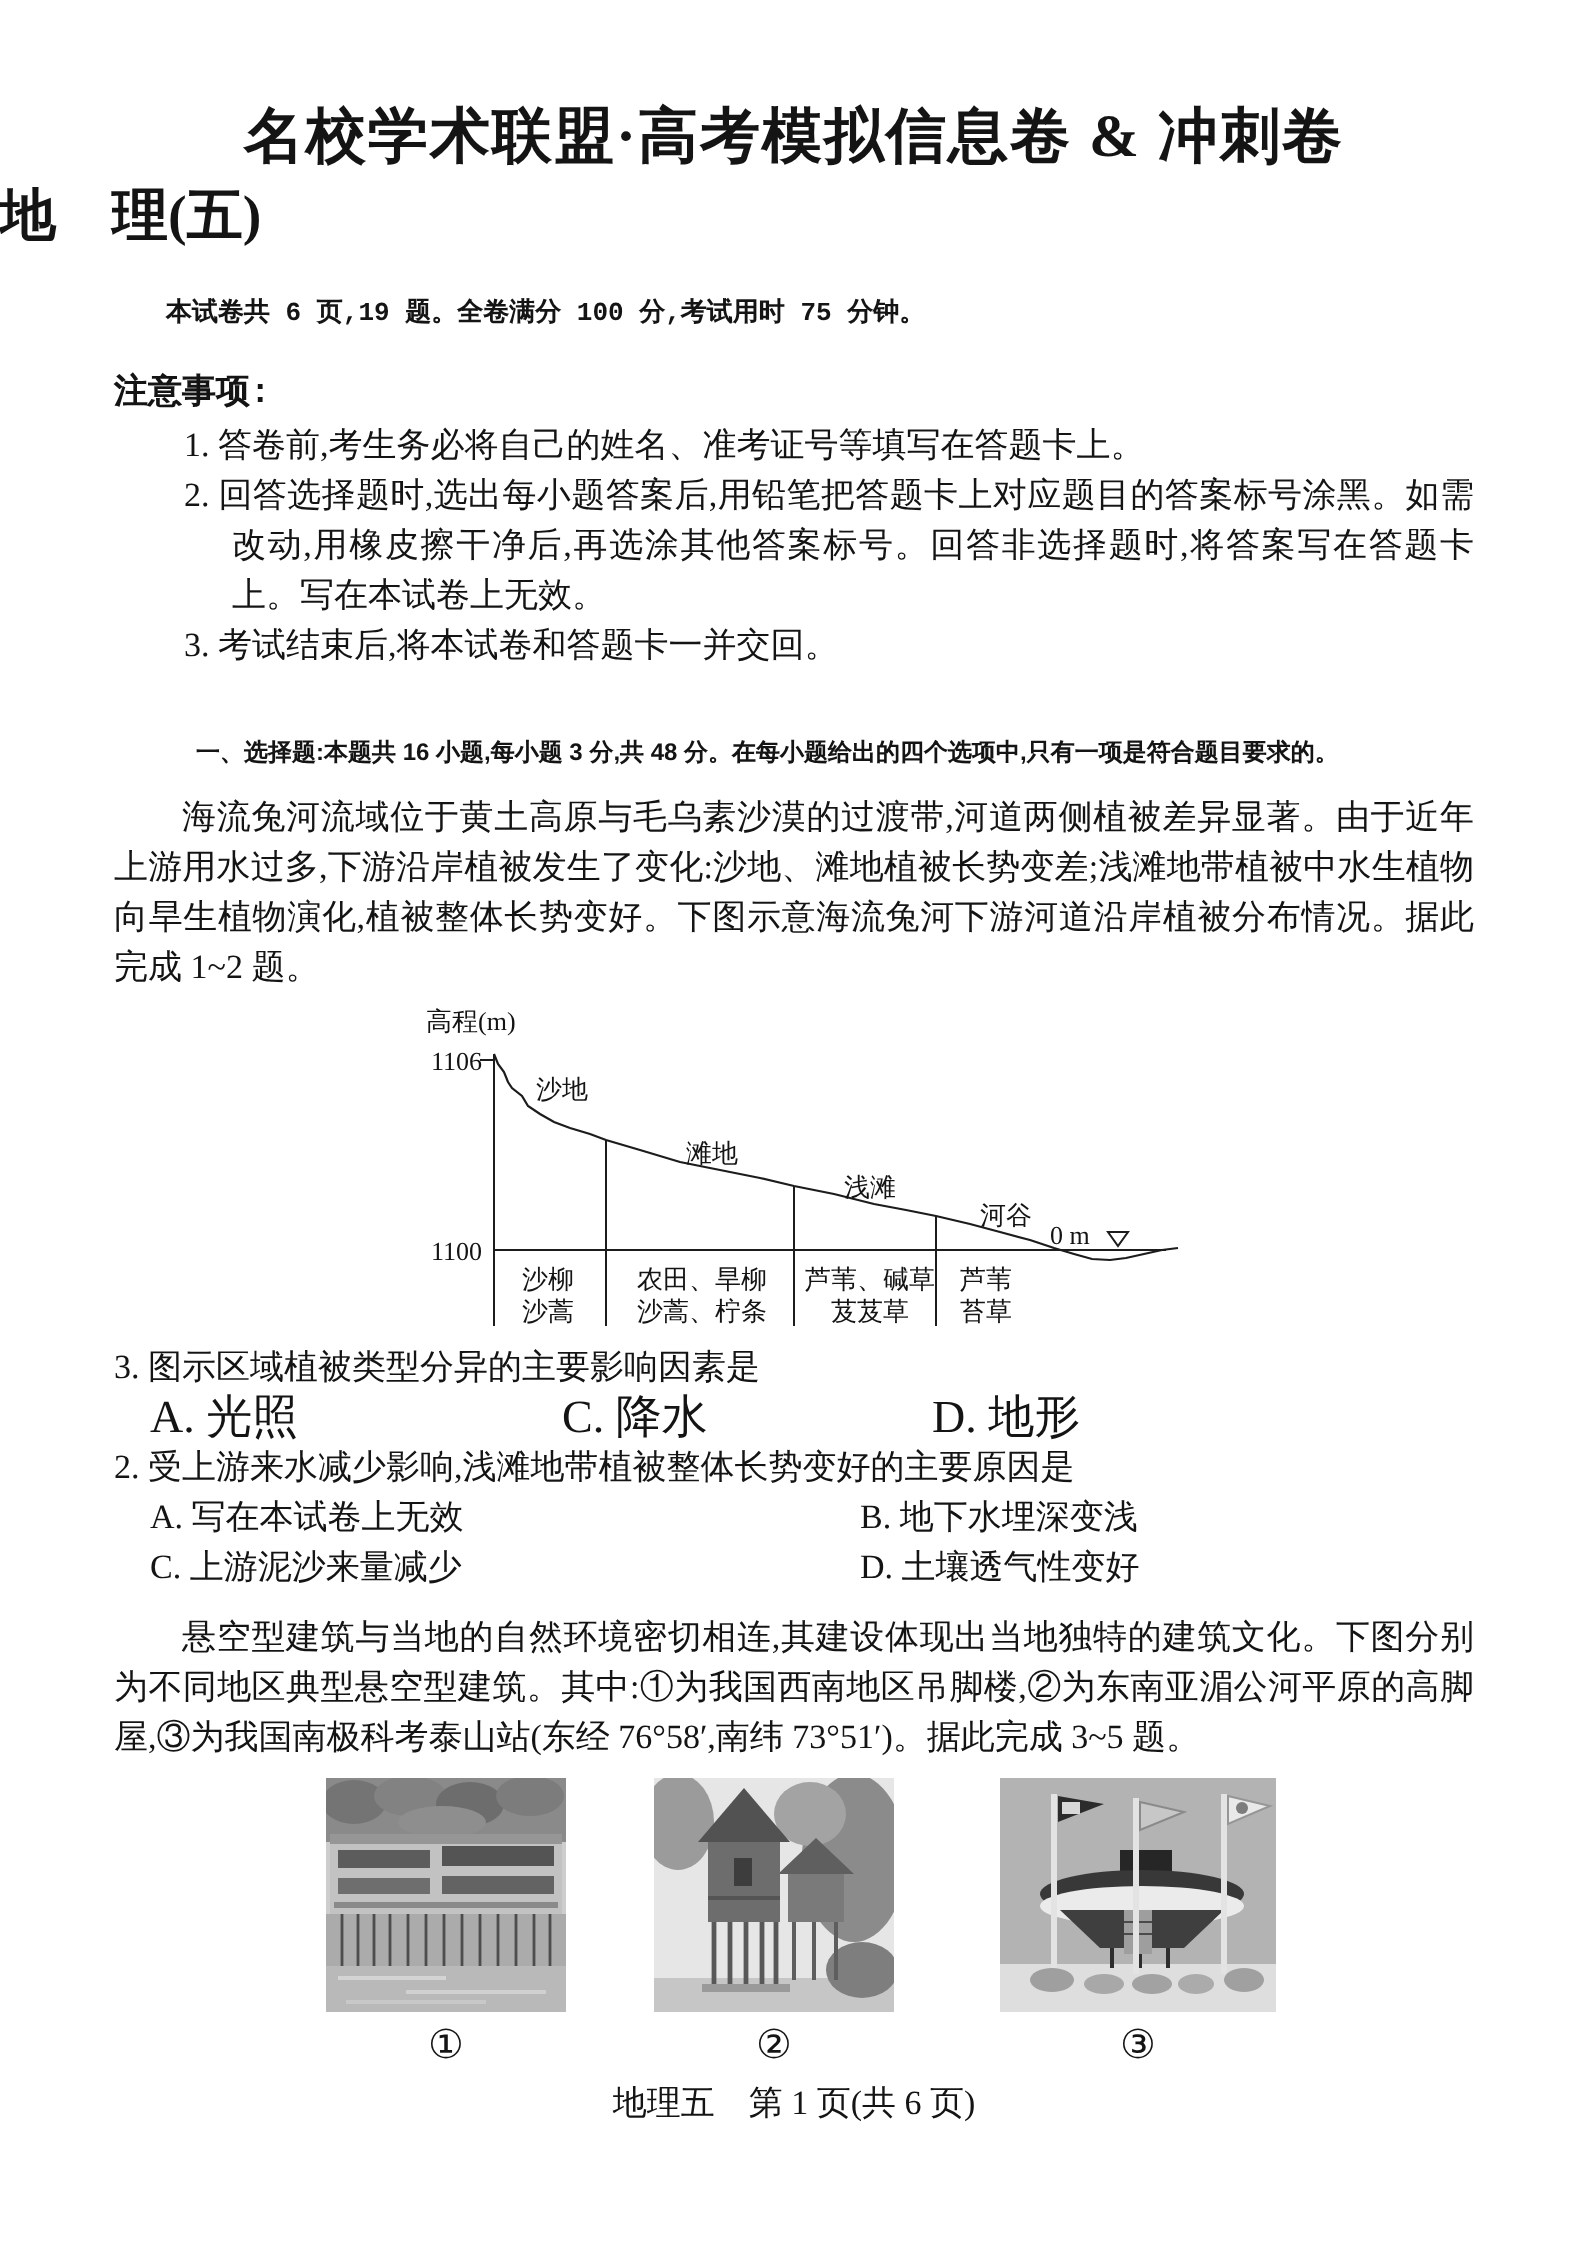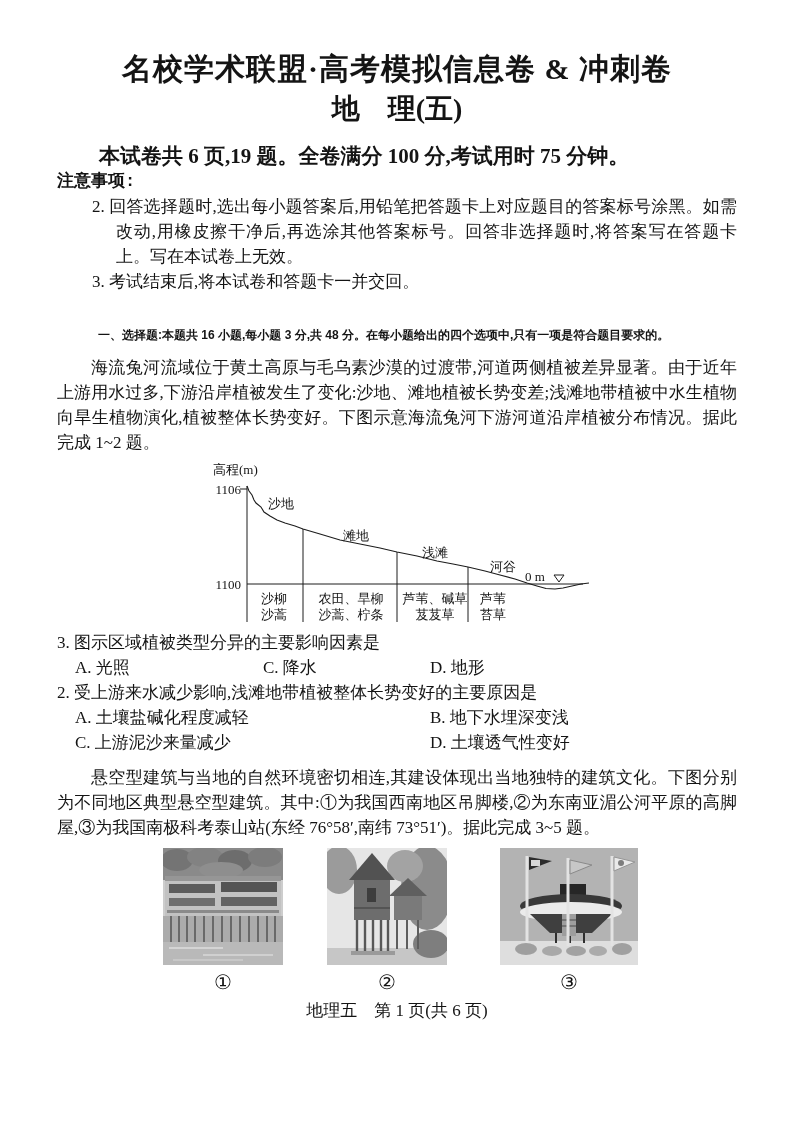--- a/index.html
+++ b/index.html
@@ -8,27 +8,27 @@
     font-family:"Liberation Serif","DejaVu Serif",serif;
   }
   .page { position:relative; width:794px; height:1122px; overflow:hidden; background:#fff; }
   .content { margin:0 57px; }
 
   .title {
     margin:0; padding-top:48px; text-align:center;
     font-size:30px; line-height:42px; font-weight:700; letter-spacing:1px;
   }
   .subtitle {
-    margin:0; text-align:center; font-size:28px; line-height:38px; font-weight:700;
+    margin:0; text-align:left; font-size:28px; line-height:38px; font-weight:700;
   }
 
   .intro {
-    margin:16px 0 0 0; text-indent:2em;
-    font-family:Liberation Serif, serif; font-weight:700;
-    font-size:21px; line-height:25px;
+    margin:16px 0 16px 0; text-indent:2em;
+    font-family:Liberation Mono, monospace; font-weight:700;
+    font-size:13px; line-height:25px;
   }
   .notice-heading {
     font-family:Liberation Mono, monospace; font-weight:700;
     font-size:17px; line-height:25px;
   }
   .notice {
     font-size:17px; line-height:25px; padding-left:59px; text-indent:-24px;
     text-align:justify;
   }
 
@@ -44,21 +44,21 @@
   }
 
   .diagram-wrap { width:430px; height:175px; margin-left:128px; }
   .dg-line { stroke:#1c1c1c; stroke-width:1.1; fill:none; }
   .dg-thin { stroke:#1c1c1c; stroke-width:1; fill:none; }
   .dg-text { font-size:13px; fill:#141414; font-family:"Liberation Serif","DejaVu Serif",serif; }
 
   .question-stem { font-size:17px; line-height:25px; }
   .options-row-4 {
     display:grid; grid-template-columns:188px 167px 168px auto;
-    padding-left:18px; font-size:17px; line-height:25px;
+    padding-left:18px; font-size:23px; line-height:25px;gap:18px;
   }
   .options-grid-2 {
     display:grid; grid-template-columns:355px auto;
     padding-left:18px; font-size:17px; line-height:25px;
   }
 
   .photos-row { display:flex; padding-left:106px; margin-top:8px; }
   .photo-fig { margin:0; display:flex; flex-direction:column; align-items:center; }
   .photo-fig + .photo-fig { margin-left:44px; }
   .photo-fig.last { margin-left:53px; }
@@ -71,20 +71,21 @@
 
 <div class="page">
   <h1 class="title">名校学术联盟·高考模拟信息卷 &amp; 冲刺卷</h1>
   <h2 class="subtitle">地　理(五)</h2>
 
   <div class="content">
 
     <p class="intro">本试卷共 6 页,19 题。全卷满分 100 分,考试用时 75 分钟。</p>
 
     <div class="notice-heading">注意事项:</div>
+    <div class="notice">1. 答卷前,考生务必将自己的姓名、准考证号等填写在答题卡上。</div>
     <div class="notice">2. 回答选择题时,选出每小题答案后,用铅笔把答题卡上对应题目的答案标号涂黑。如需改动,用橡皮擦干净后,再选涂其他答案标号。回答非选择题时,将答案写在答题卡上。写在本试卷上无效。</div>
     <div class="notice">3. 考试结束后,将本试卷和答题卡一并交回。</div>
 
     <div class="section-heading">一、选择题:本题共 16 小题,每小题 3 分,共 48 分。在每小题给出的四个选项中,只有一项是符合题目要求的。</div>
 
     <p class="passage">海流兔河流域位于黄土高原与毛乌素沙漠的过渡带,河道两侧植被差异显著。由于近年上游用水过多,下游沿岸植被发生了变化:沙地、滩地植被长势变差;浅滩地带植被中水生植物向旱生植物演化,植被整体长势变好。下图示意海流兔河下游河道沿岸植被分布情况。据此完成 1~2 题。</p>
 
     <div class="diagram-wrap">
       <svg width="430" height="175" viewBox="0 0 430 175">
 
@@ -127,21 +128,21 @@
 
     <div class="question-stem">3. 图示区域植被类型分异的主要影响因素是</div>
     <div class="options-row-4">
       <span>A. 光照</span>
       <span>C. 降水</span>
       <span>D. 地形</span>
     </div>
 
     <div class="question-stem">2. 受上游来水减少影响,浅滩地带植被整体长势变好的主要原因是</div>
     <div class="options-grid-2">
-      <span>A. 土壤盐碱化程度减轻</span>
+      <span>A. 写在本试卷上无效</span>
       <span>B. 地下水埋深变浅</span>
       <span>C. 上游泥沙来量减少</span>
       <span>D. 土壤透气性变好</span>
     </div>
 
     <p class="passage" style="margin-top:10px;">悬空型建筑与当地的自然环境密切相连,其建设体现出当地独特的建筑文化。下图分别为不同地区典型悬空型建筑。其中:①为我国西南地区吊脚楼,②为东南亚湄公河平原的高脚屋,③为我国南极科考泰山站(东经 76°58′,南纬 73°51′)。据此完成 3~5 题。</p>
 
     <div class="photos-row">
 
       <figure class="photo-fig">

